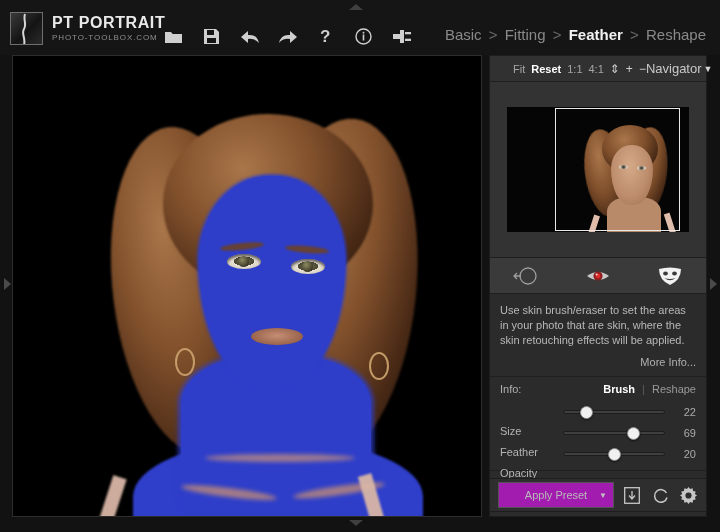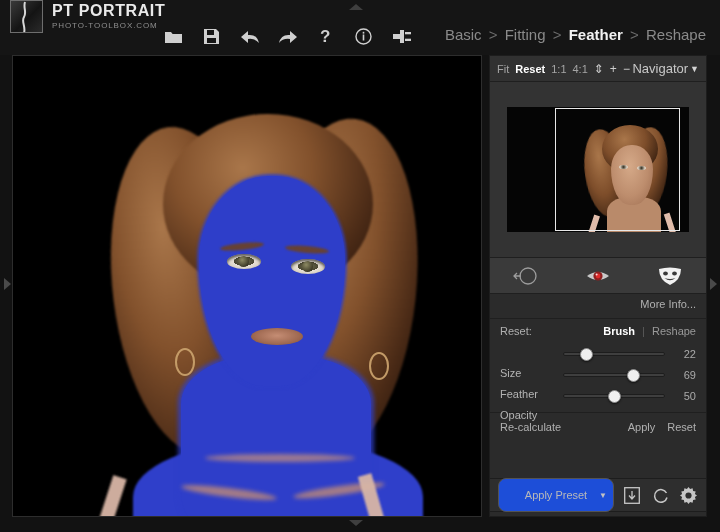--- a/index.html
+++ b/index.html
@@ -14,21 +14,21 @@
     width: 720px; height: 532px;
     background: #121212;
   }
 
   
   #header {
     position: absolute; left: 0; top: 0; width: 720px; height: 55px;
     background: #151515;
   }
   #logo-block {
-    position: absolute; left: 10px; top: 0;
+    position: absolute; left: 10px; top: 12px;
     display: flex; align-items: center;
   }
   #logo-mark {
     width: 33px; height: 33px;
     background: linear-gradient(135deg,#3a3a3a,#141414 55%,#2a2a2a);
     border: 1px solid #6e6e6e;
     position: relative; overflow: hidden;
   }
   #logo-mark svg { position: absolute; left: 0; top: 0; }
   #logo-text { margin-left: 9px; }
@@ -156,21 +156,21 @@
   
   #right-panel {
     position: absolute; left: 489px; top: 55px;
     width: 218px; height: 462px;
     background: #2b2b2b;
     border: 1px solid #1d1d1d;
   }
   .pbar {
     height: 26px; display: flex; align-items: center;
     background: #313131; border-bottom: 1px solid #1f1f1f;
-    padding: 0 7px; font-size: 11px; color: #b4b4b4;
+    padding: 0 23px; font-size: 11px; color: #b4b4b4;
   }
   #zoom-levels { display: flex; align-items: center; gap: 6px; }
   #zoom-levels .zl { cursor: pointer; color: #a5a5a5; }
   #zoom-levels .zl.active { color: #ffffff; font-weight: bold; }
   #zoom-levels .zsym { color: #cfcfcf; cursor: pointer; font-size: 12px; }
   #navigator-label {
     margin-left: auto; display: flex; align-items: center; gap: 2px;
     font-size: 13px; color: #c9c9c9; cursor: pointer;
   }
   #navigator-label .caret { font-size: 9px; color: #d4d4d4; }
@@ -273,22 +273,22 @@
   #recalc-row span { cursor: pointer; }
 
   
   #bottom-bar {
     position: absolute; left: 489px; top: 478px;
     width: 218px; height: 34px;
     background: #2e2e2e; border: 1px solid #1d1d1d;
     display: flex; align-items: center; padding: 0 8px; gap: 8px;
   }
   #preset-select {
-    flex: 1; height: 34px; background: #1d4ed8;
-    border: 1px solid #535353; border-radius: 8px;
+    flex: 1; height: 26px; background: #a21caf;
+    border: 1px solid #535353; border-radius: 0;
     display: flex; align-items: center; justify-content: center;
     position: relative; font-size: 11px; color: #b9b9b9; cursor: pointer;
   }
   #preset-select .caret { position: absolute; right: 6px; font-size: 8px; color: #c2c2c2; }
   #bottom-bar .bicon {
     width: 20px; height: 20px; display: flex;
     align-items: center; justify-content: center;
     color: #c6c6c6; cursor: pointer;
   }
 
@@ -456,25 +456,26 @@
       <div class="tool-btn">
         <svg width="24" height="20" viewBox="0 0 24 20">
           <path d="M1 3 Q12 0 23 3 Q23 14 12 19 Q1 14 1 3 Z" fill="#f2f2f2"></path>
           <ellipse cx="7.5" cy="7.5" rx="2.4" ry="1.9" fill="#3a3a3a"></ellipse>
           <ellipse cx="16.5" cy="7.5" rx="2.4" ry="1.9" fill="#3a3a3a"></ellipse>
           <path d="M6.5 12 Q12 16.5 17.5 12 Q12 13.8 6.5 12 Z" fill="#3a3a3a"></path>
         </svg>
       </div>
     </div>
 
+    <div id="help-text">Use skin brush/eraser to set the areas in your photo that are skin, where the skin retouching effects will be applied.</div>
     <div id="more-info">More Info...</div>
     <div class="divider"></div>
 
     <div id="tool-select">
-      <span>Reset:</span>
+      <span>Info:</span>
       <span class="ts-right">
         <span class="opt active">Brush</span>
         <span class="pipe">|</span>
         <span class="opt">Reshape</span>
       </span>
     </div>
 
     <div class="slider-row">
       <span class="slabel">Size</span>
       <span class="slider-track">
@@ -489,21 +490,21 @@
         <span class="slider-knob" style="left:69%"></span>
       </span>
       <span class="sval">69</span>
     </div>
 
     <div class="slider-row">
       <span class="slabel">Opacity</span>
       <span class="slider-track">
         <span class="slider-knob" style="left:50%"></span>
       </span>
-      <span class="sval">50</span>
+      <span class="sval">20</span>
     </div>
 
     <div id="recalc-row">
       <span>Re-calculate</span>
       <span class="rr-right">
         <span>Apply</span>
         <span>Reset</span>
       </span>
     </div>
   </div>

